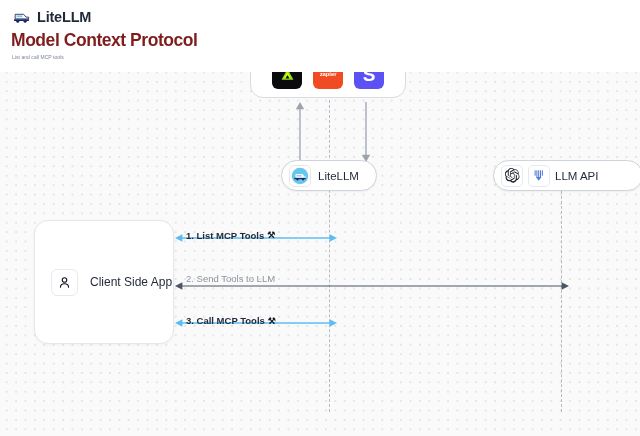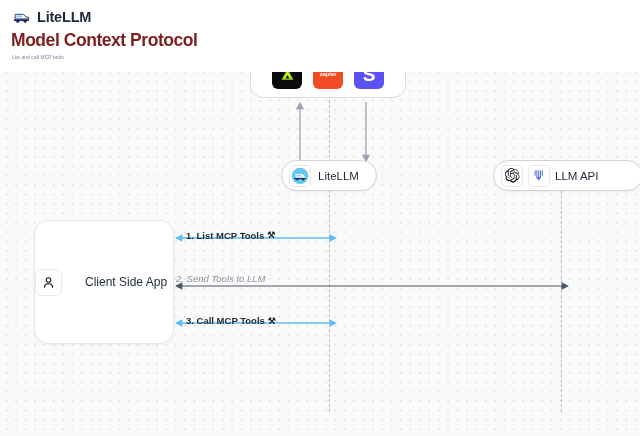--- a/index.html
+++ b/index.html
@@ -175,21 +175,22 @@
     border-color: #cfd3da;
     box-shadow: 0 1px 2px rgba(16,24,40,0.05);
   }
 
   
   #client-node {
     left: 34px; top: 220px;
     width: 140px; height: 124px;
     border-radius: 14px;
     justify-content: flex-start;
-    gap: 23px;
+    padding-left: 16px;
+    gap: 12px;
     border-color: #e4e6ea;
     box-shadow: 0 1px 3px rgba(16,24,40,0.04);
   }
   #client-node .icon-tile {
     width: 25px; height: 25px;
     border-radius: 6px;
     border-color: #e8eaee;
   }
   #client-label { font-size: 12px; }
 
@@ -220,21 +221,21 @@
     align-items: center;
     gap: 3px;
   }
   .msg-label.blue { color: #1f2937; }
   .msg-label.gray { color: #8d939e; font-weight: 500; }
   .tool-glyph { font-size: 9px; line-height: 1; color: #111827; }
 
   #msg1-arrow { left: 174px; top: 233px; }
   #msg1-label { left: 186px; top: 230px; }
   #msg2-arrow { left: 174px; top: 281px; }
-  #msg2-label { left: 176px; top: 273px; font-style: italic; }
+  #msg2-label { left: 186px; top: 273px; }
   #msg3-arrow { left: 174px; top: 318px; }
   #msg3-label { left: 186px; top: 315px; align-items: flex-end; }
 </style>
 </head>
 <body>
 
 <div id="canvas"></div>
 <div id="header-cover"></div>
 
 <div class="lifeline" id="lifeline-litellm"></div>

